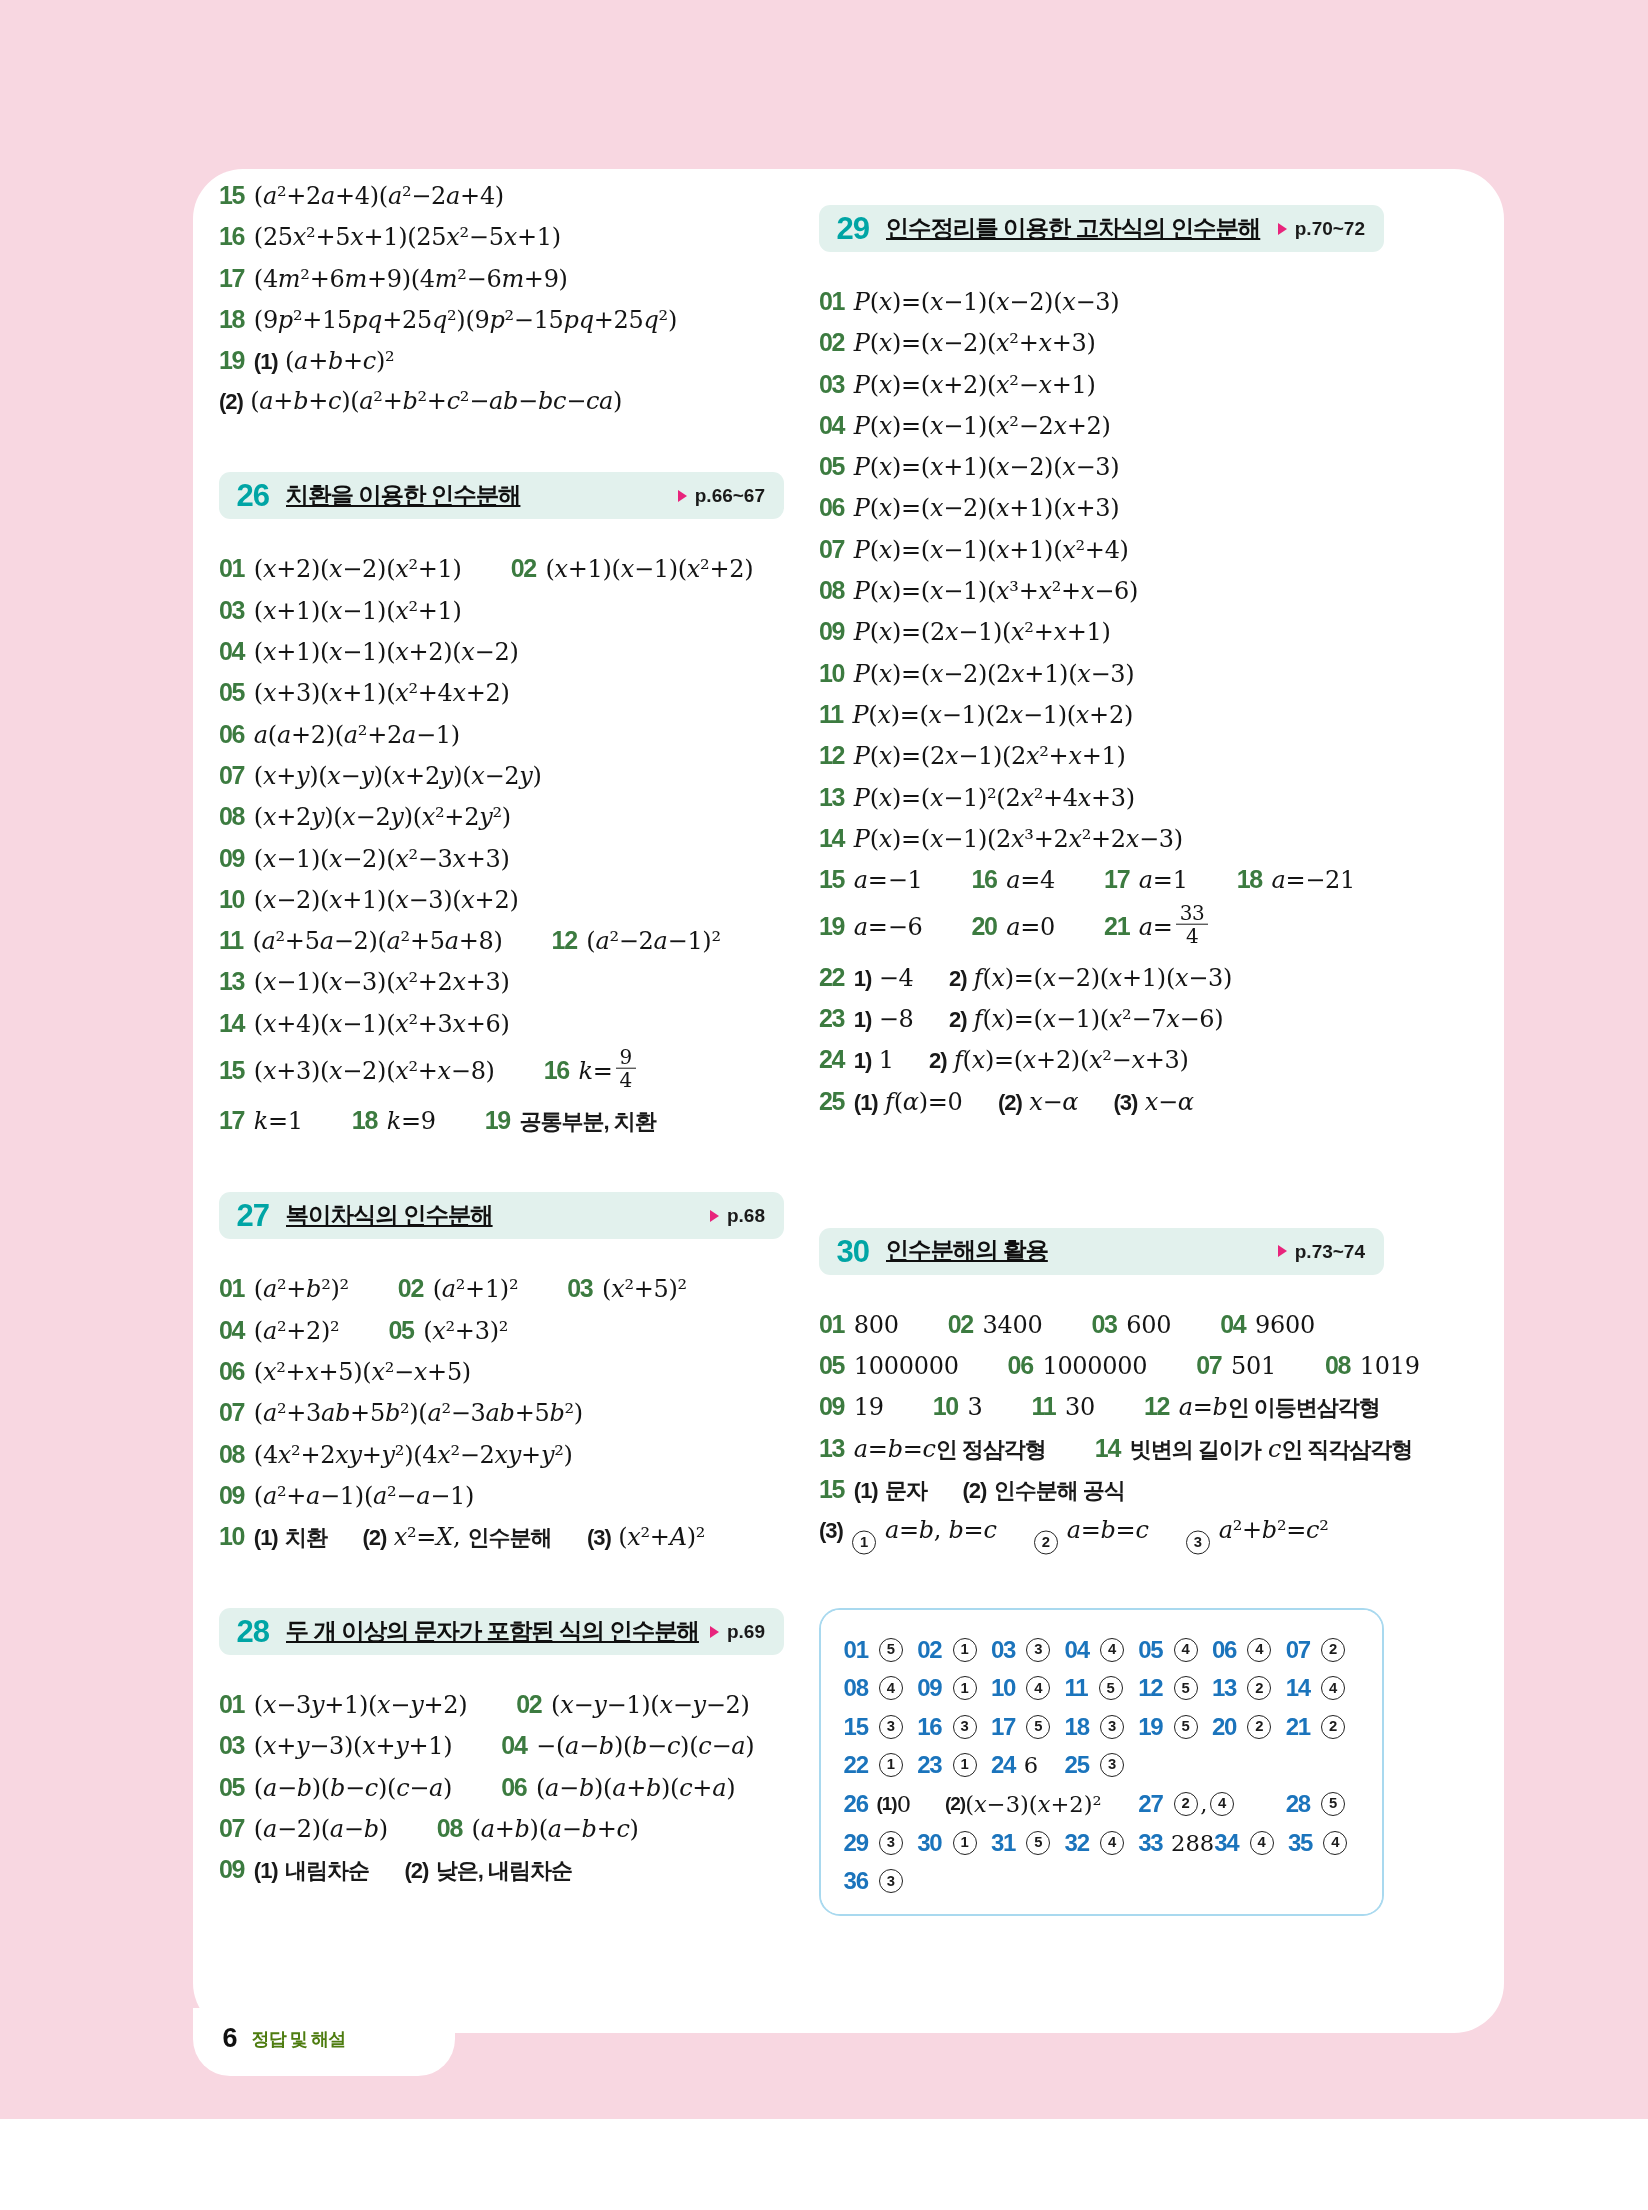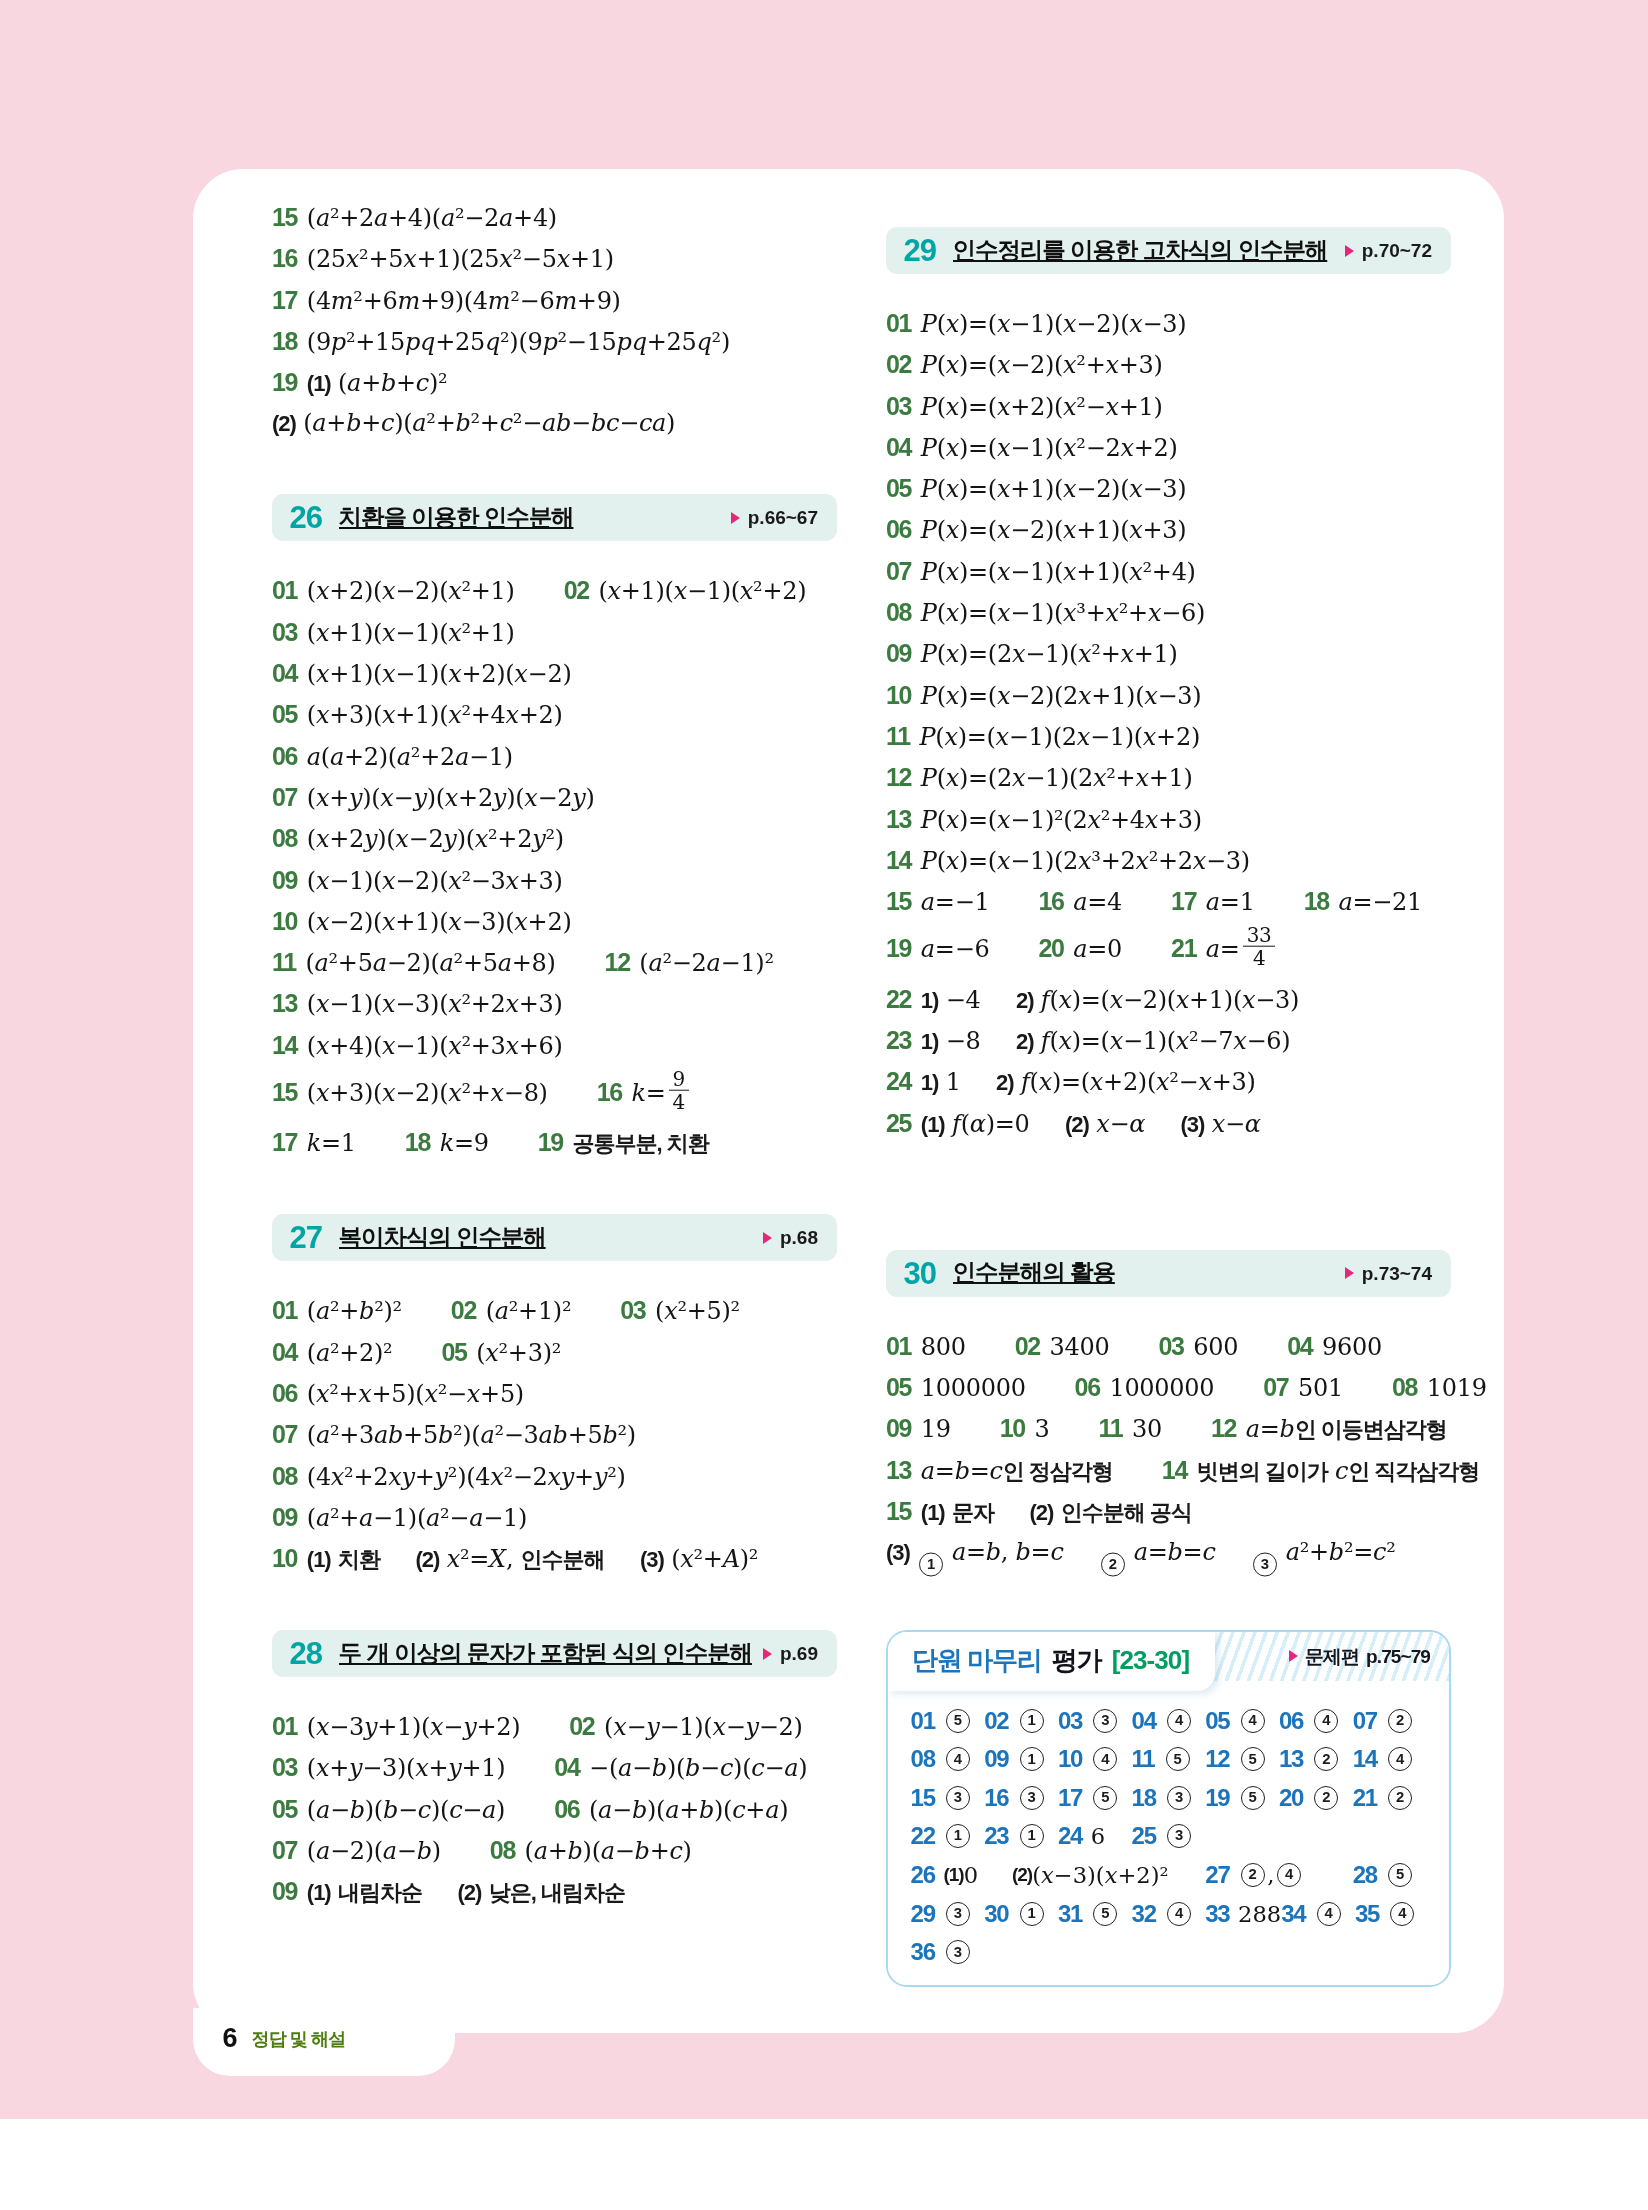--- a/index.html
+++ b/index.html
@@ -1,21 +1,21 @@
 <!DOCTYPE html>
 <html style="font-size:14px"><head>
 <meta charset="utf-8">
 <style>
   html,body{margin:0;padding:0;background:#ffffff;}
   .page{position:relative;width:1649px;height:2210px;background:#ffffff;overflow:hidden;
         font-family:"Liberation Sans",sans-serif;}
   .pink-bg{position:absolute;left:0;top:0;width:1649px;height:2119px;background:#f8d7e1;}
   .card{position:absolute;left:193px;top:169px;width:1311px;height:1864px;background:#ffffff;
         border-radius:50px;}
-  .cols{display:flex;gap:49px;padding:34px 0 0 26px;justify-content:center;}
+  .cols{display:flex;gap:35px;padding:12px 0 0 26px;}
   .col{width:565px;flex:0 0 565px;}
 
   
   .row{display:flex;gap:49px;margin:0 0 11.3px 0;align-items:baseline;}
   .entry{display:flex;align-items:baseline;white-space:nowrap;}
   .num{font:700 25px/29px "Liberation Sans",sans-serif;color:#3c7b40;letter-spacing:-1.3px;
        margin-right:9.6px;}
   .expr{font-family:"DejaVu Serif",serif;font-size:24px;line-height:29px;color:#141414;
         letter-spacing:-0.3px;}
   .expr i{font-style:italic;}
@@ -575,32 +575,20 @@
               <span class="num">15</span>
               <span class="expr"><span class="ko">(1)</span> <span class="ko">문자</span>  <span class="ko">(2)</span> <span class="ko">인수분해 공식</span></span>
             </span>
           </div>
           <div class="row">
             <span class="entry">
               <span class="expr"><span class="ko">(3)</span> <span class="circ">1</span> <i>a</i>=<i>b</i>, <i>b</i>=<i>c</i>  <span class="circ">2</span> <i>a</i>=<i>b</i>=<i>c</i>  <span class="circ">3</span> <i>a</i>²+<i>b</i>²=<i>c</i>²</span>
             </span>
           </div>
           <div class="quiz">
-            <div class="qhead">
-              <div class="qlabel">
-                <span class="qt1">단원 마무리</span>
-                <span class="qt2">평가</span>
-                <span class="qt3">[23-30]</span>
-              </div>
-              <div class="qsrc">
-                <span class="tri"></span>
-                <span class="txt">문제편</span>
-                <span class="txt">p.75~79</span>
-              </div>
-            </div>
             <div class="qbody">
               <div class="qrow">
                 <span class="qcell">
                   <span class="qnum">01</span>
                   <span class="qa">
                     <span class="circ">5</span>
                   </span>
                 </span>
                 <span class="qcell">
                   <span class="qnum">02</span>

